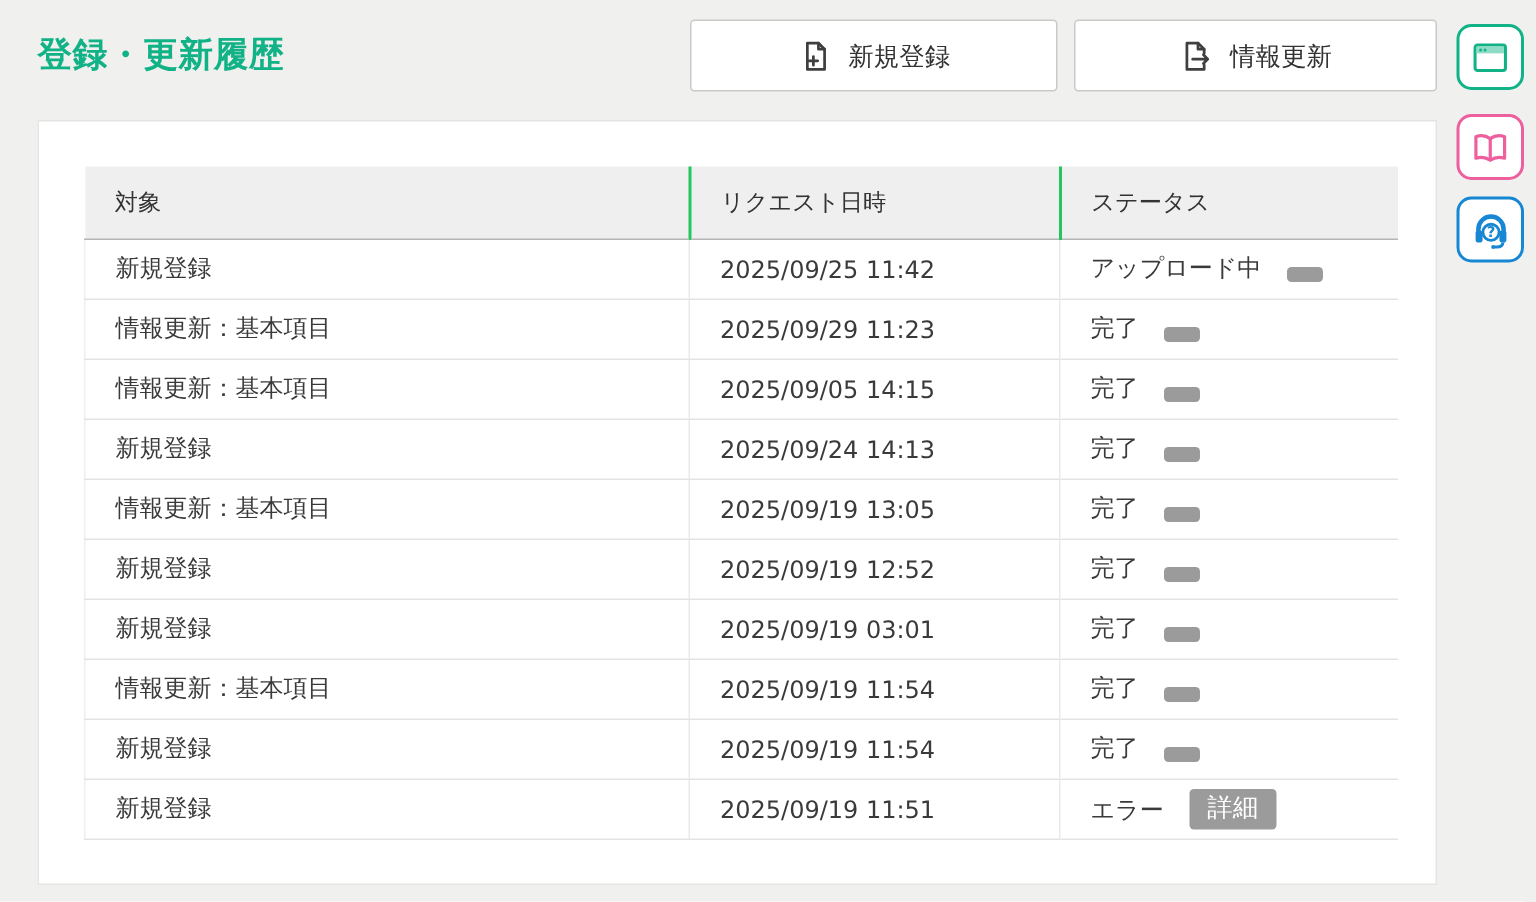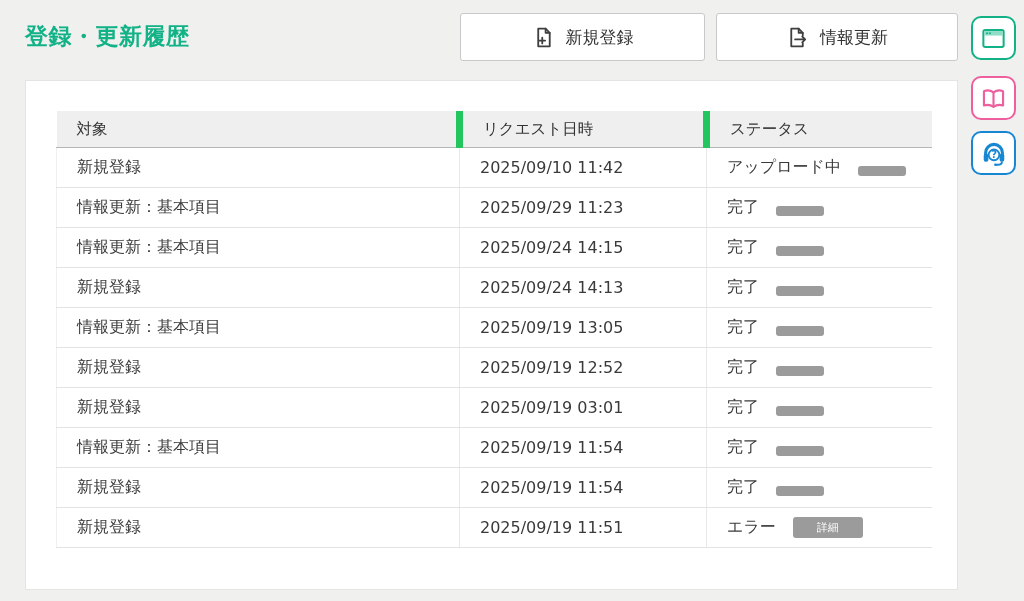--- a/index.html
+++ b/index.html
@@ -40,36 +40,36 @@
     background:#fff;border:1px solid #e4e4e3;box-sizing:border-box;
   }
   table.history{
     position:absolute;left:30px;top:30px;
     border-collapse:collapse;table-layout:fixed;width:875px;
   }
   table.history col.c1{width:403px;}
   table.history col.c2{width:247px;}
   table.history col.c3{width:225px;}
   table.history th{
-    background:#efefef;height:36px;text-align:left;
+    background:#efefef;height:48px;text-align:left;
     font-weight:400;font-size:15.5px;color:#333;
     padding:0 0 0 20px;border-bottom:1px solid #b5b5b5;
   }
-  table.history th + th{border-left:7px solid #22c55e;}
+  table.history th + th{border-left:2px solid #22c55e;}
   table.history td{
     height:39px;font-size:16px;color:#3a3a3a;
     padding:0 0 0 20px;border-bottom:1px solid #e3e3e3;
     background:#fff;white-space:nowrap;overflow:hidden;
   }
   table.history td + td{border-left:1px solid #e9e9e9;}
   table.history tbody tr td:first-child{border-left:1px solid #f0f0f0;}
   .detail-badge{
     display:inline-block;margin-left:12px;vertical-align:1px;
     background:#9b9b9b;color:#fff;border:none;border-radius:3px;
-    font-size:11px;line-height:1;padding:5px 24px;cursor:pointer;
+    font-size:17px;line-height:1;padding:5px 12px;cursor:pointer;
     font-family:inherit;
   }
 </style>
 </head>
 <body>
 
 <h1 class="page-title">登録・更新履歴</h1>
 
 <button class="top-btn" id="btn-new">
   <span style="display:flex;">
@@ -137,39 +137,39 @@
     <thead>
       <tr>
         <th>対象</th>
         <th>リクエスト日時</th>
         <th>ステータス</th>
       </tr>
     </thead>
     <tbody>
   <tr>
     <td>新規登録</td>
-    <td>2025/09/10 11:42</td>
+    <td>2025/09/25 11:42</td>
     <td>
       <span class="status-text">アップロード中</span>
       <button class="detail-badge" hidden=""></button>
     </td>
   </tr>
 
   <tr>
     <td>情報更新：基本項目</td>
     <td>2025/09/29 11:23</td>
     <td>
       <span class="status-text">完了</span>
       <button class="detail-badge" hidden=""></button>
     </td>
   </tr>
 
   <tr>
     <td>情報更新：基本項目</td>
-    <td>2025/09/24 14:15</td>
+    <td>2025/09/05 14:15</td>
     <td>
       <span class="status-text">完了</span>
       <button class="detail-badge" hidden=""></button>
     </td>
   </tr>
 
   <tr>
     <td>新規登録</td>
     <td>2025/09/24 14:13</td>
     <td>

